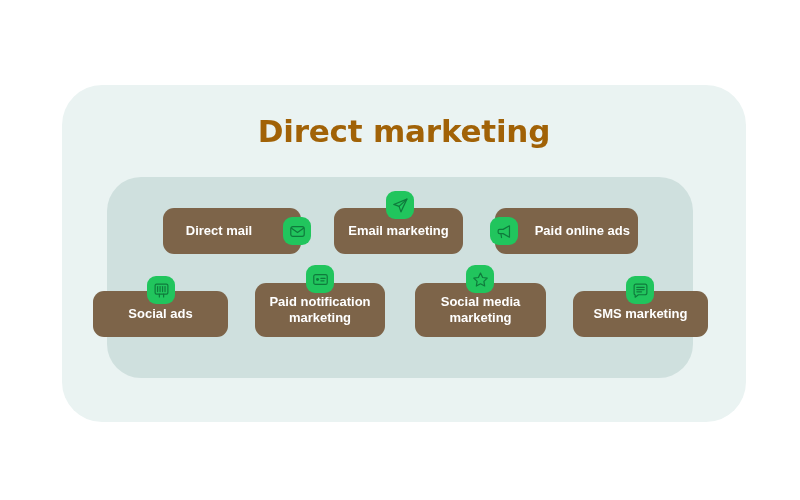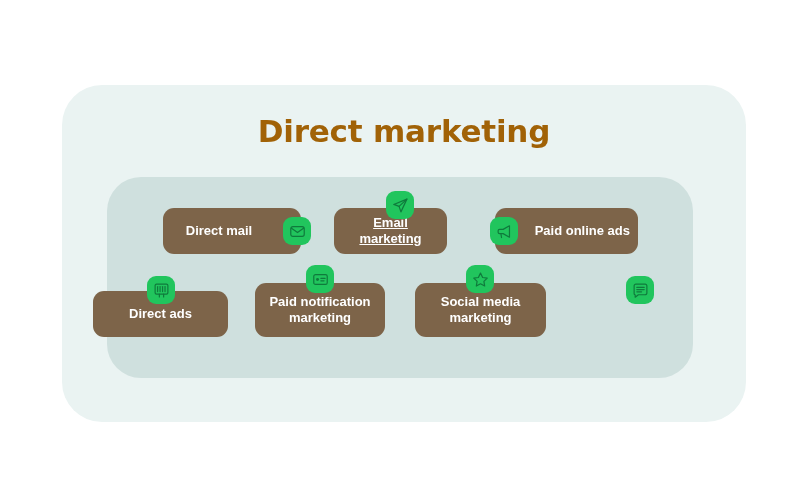--- a/index.html
+++ b/index.html
@@ -125,42 +125,42 @@
   <div class="card pad-right" style="left:163px; top:208px; width:138px; height:46px;">
     <span class="card-label">Direct mail</span>
   </div>
   <div class="icon-badge" style="left:283px; top:217px;">
     <svg viewBox="0 0 24 24">
       <rect x="2.5" y="5" width="19" height="14" rx="3"></rect>
       <path d="M3.5 7.5 L12 13.5 L20.5 7.5"></path>
     </svg>
   </div>
 
-  <div class="card" style="left:334px; top:208px; width:113px; height:46px;text-decoration:underline;">
+  <div class="card" style="left:334px; top:208px; width:129px; height:46px;">
     <span class="card-label">Email marketing</span>
   </div>
   <div class="icon-badge" style="left:386px; top:191px;">
     <svg viewBox="0 0 24 24">
       <path d="M21 3 L2.5 10.5 L10 13.2 L12.6 21 Z"></path>
       <path d="M21 3 L10 13.2"></path>
     </svg>
   </div>
 
   <div class="card pad-left" style="left:495px; top:208px; width:143px; height:46px;justify-content:flex-end;">
     <span class="card-label">Paid online ads</span>
   </div>
   <div class="icon-badge" style="left:490px; top:217px;">
     <svg viewBox="0 0 24 24">
       <path d="M19 4 L10 9 L5 9 A2 2 0 0 0 3 11 L3 13 A2 2 0 0 0 5 15 L10 15 L19 20 Z"></path>
       <path d="M7 15.5 L7.8 20.5"></path>
     </svg>
   </div>
 
   <div class="card" style="left:93px; top:291px; width:135px; height:46px;">
-    <span class="card-label">Direct ads</span>
+    <span class="card-label">Social ads</span>
   </div>
   <div class="icon-badge" style="left:147px; top:276px;">
     <svg viewBox="0 0 24 24">
       <rect x="3" y="3" width="18" height="14" rx="2"></rect>
       <path d="M6.5 6.5 L6.5 13.5"></path>
       <path d="M10 6.5 L10 13.5"></path>
       <path d="M13.5 6.5 L13.5 13.5"></path>
       <path d="M17 6.5 L17 13.5"></path>
       <path d="M9 17 L9 21"></path>
       <path d="M15 17 L15 21"></path>
@@ -183,20 +183,23 @@
   <div class="card" style="left:415px; top:283px; width:131px; height:54px;">
     <span class="card-label">Social media
 marketing</span>
   </div>
   <div class="icon-badge" style="left:466px; top:265px;">
     <svg viewBox="0 0 24 24">
       <path d="M12 3 L15 9.2 L21.5 10.1 L16.8 14.7 L17.9 21.2 L12 18.1 L6.1 21.2 L7.2 14.7 L2.5 10.1 L9 9.2 Z"></path>
     </svg>
   </div>
 
+  <div class="card" style="left:573px; top:291px; width:135px; height:46px;">
+    <span class="card-label">SMS marketing</span>
+  </div>
   <div class="icon-badge" style="left:626px; top:276px;">
     <svg viewBox="0 0 24 24">
       <path d="M3 5.5 A2.5 2.5 0 0 1 5.5 3 L18.5 3 A2.5 2.5 0 0 1 21 5.5 L21 15.5 A2.5 2.5 0 0 1 18.5 18 L9 18 L4.5 21.5 L4.5 18 A1.5 1.5 0 0 1 3 16.5 Z"></path>
       <path d="M6.8 7.6 L17.2 7.6"></path>
       <path d="M6.8 10.7 L17.2 10.7"></path>
       <path d="M6.8 13.8 L13.5 13.8"></path>
     </svg>
   </div>
 
 </div>

